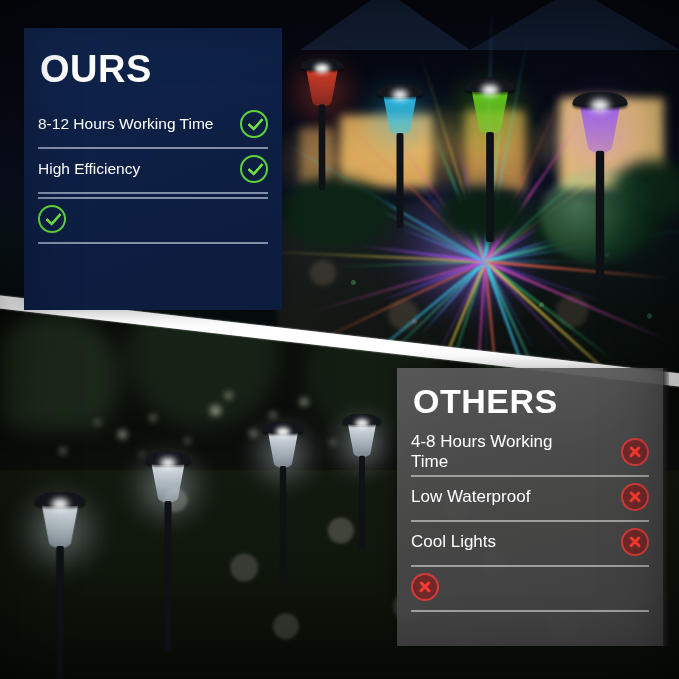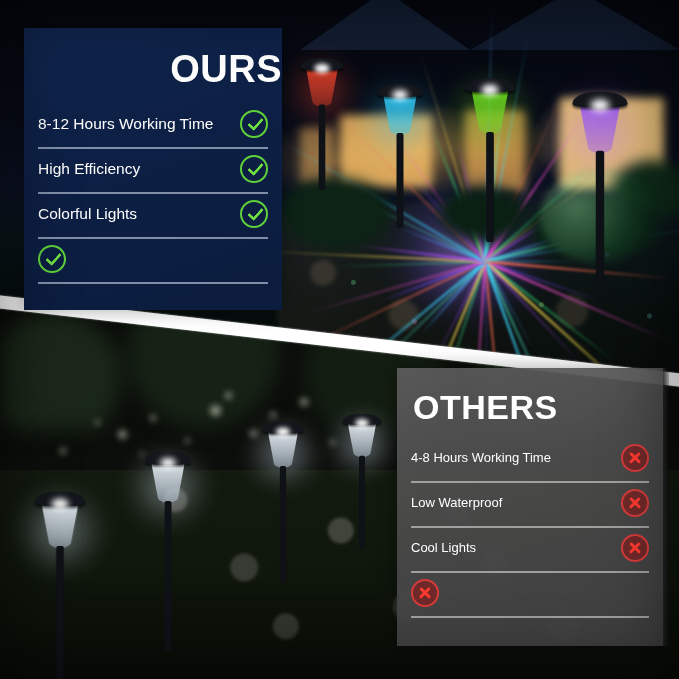--- a/index.html
+++ b/index.html
@@ -134,30 +134,30 @@
   #ours-panel { left:24px; top:28px; width:258px; height:282px;
      background:linear-gradient(160deg,#10254d 0%, #0d1f44 45%, #0b1c3e 100%);
      box-shadow:0 0 18px rgba(0,0,0,.35); }
   #others-panel { left:397px; top:368px; width:266px; height:278px;
      background:linear-gradient(165deg, rgba(92,92,92,.93) 0%, rgba(74,74,74,.94) 50%, rgba(64,64,64,.95) 100%);
      box-shadow:0 0 18px rgba(0,0,0,.35); }
   #others-panel::after{ content:""; position:absolute; right:-6px; top:0; width:6px; height:100%;
      background:linear-gradient(90deg, rgba(40,40,40,.85), rgba(20,20,20,.2)); }
 
   .panel-title { color:#fff; font-weight:bold; letter-spacing:.5px; }
-  #ours-panel .panel-title { font-size:38px; margin:22px 0 0 16px; line-height:1;text-align:right; }
-  #others-panel .panel-title { font-size:34px; margin:22px 0 0 16px; line-height:1; }
+  #ours-panel .panel-title { font-size:38px; margin:22px 0 0 16px; line-height:1; }
+  #others-panel .panel-title { font-size:34px; margin:16px 0 0 16px; line-height:1; }
 
   .rows { margin-top:16px; }
   #others-panel .rows { margin-top:14px; }
   .row { position:relative; display:flex; align-items:center; justify-content:space-between;
      margin:0 14px; min-height:40px; }
   .row .label { color:#ffffff; font-size:15.5px; line-height:1.18; font-weight:500;
      max-width:185px; padding-right:6px; }
-  #others-panel .row .label { font-size:13px; }
+  #others-panel .row .label { font-size:17px; }
   .rule { height:2px; margin:3px 14px 0 14px; background:rgba(200,212,230,.62); }
   #others-panel .rule { background:rgba(215,215,215,.62); }
 
   
   .ico { flex:0 0 auto; width:28px; height:28px; position:relative; }
   .ico.check { border:2.4px solid #5fd13a; border-radius:50%; background:transparent; }
   .ico.check .tick { position:absolute; left:6px; top:6px; width:15px; height:9px;
      border-left:3.6px solid #6ee03f; border-bottom:3.6px solid #6ee03f;
      transform:rotate(-48deg); border-radius:1px; }
   
@@ -338,26 +338,20 @@
           </div>
         </div>
         <div class="rule"></div>
         <div class="row">
           <div class="label">High Efficiency</div>
           <div class="ico check">
             <i class="tick"></i>
           </div>
         </div>
         <div class="rule"></div>
-        <div class="row">
-          <div class="label">Colorful Lights</div>
-          <div class="ico check">
-            <i class="tick"></i>
-          </div>
-        </div>
         <div class="rule"></div>
         <div class="row">
           <div class="ico check">
             <i class="tick"></i>
           </div>
         </div>
         <div class="rule"></div>
       </div>
   </div>
 

